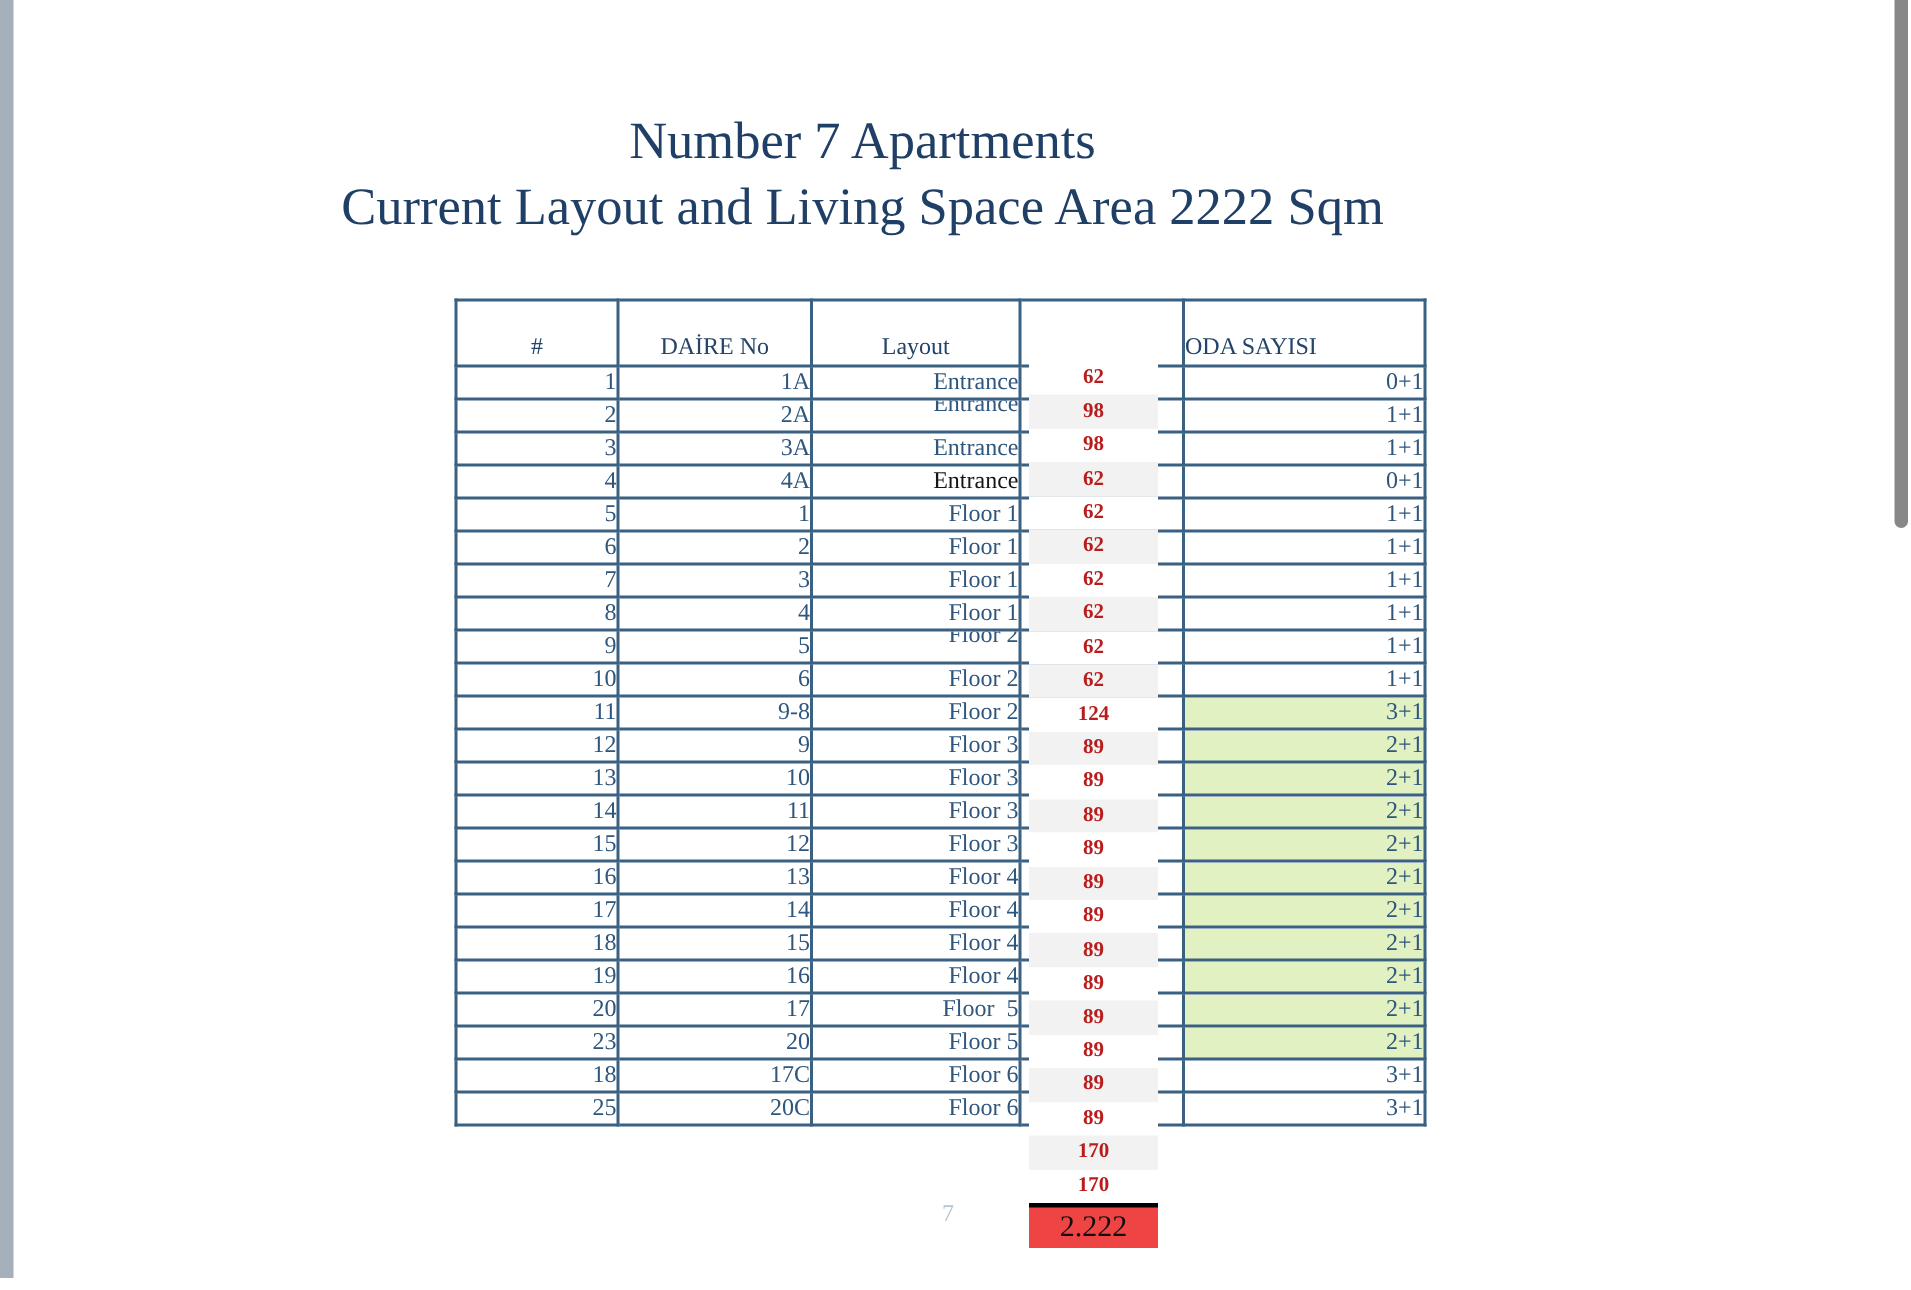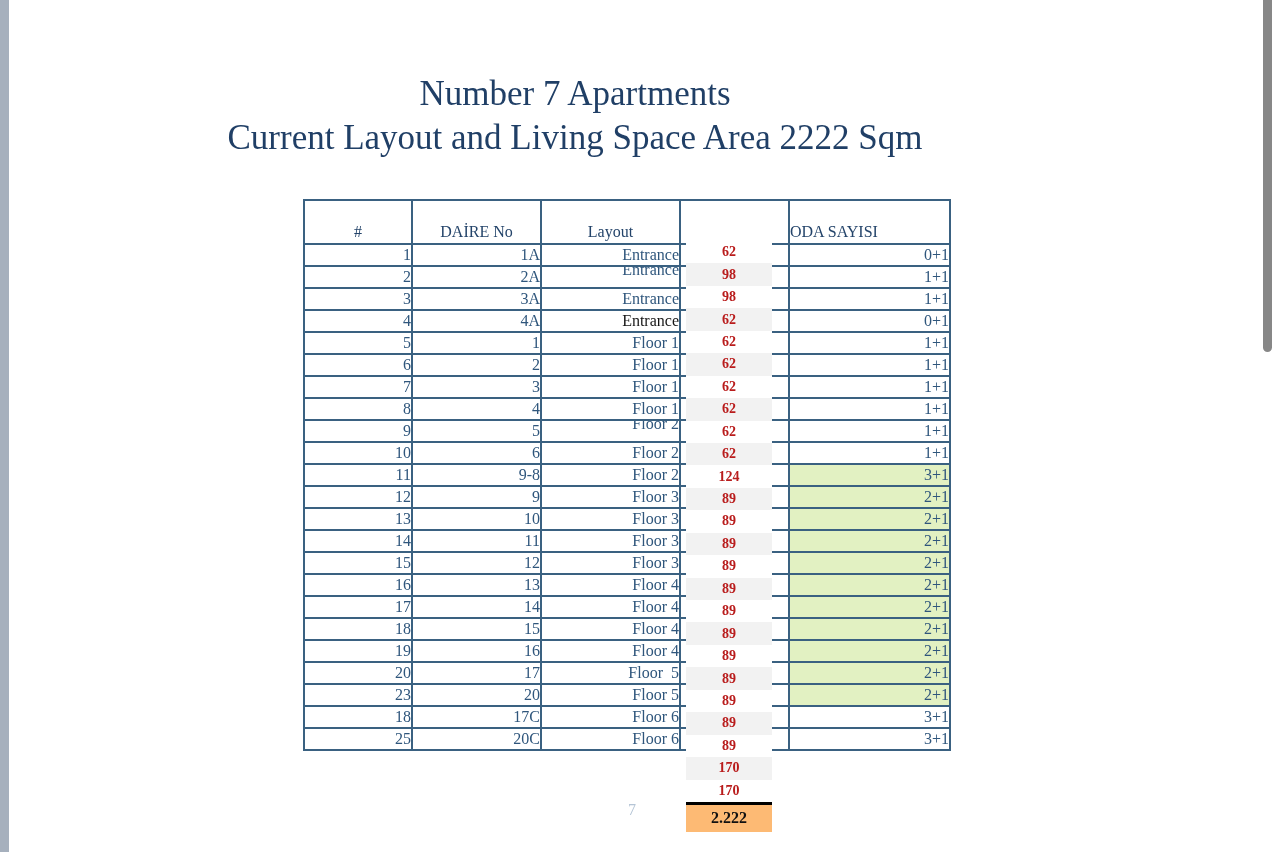--- a/index.html
+++ b/index.html
@@ -35,23 +35,23 @@
   .raised{position:relative;top:-7px;display:inline-block;}
   .floor-black{color:#151515;}
 
   .sqm-overlay{position:absolute;left:686px;top:241px;width:86px;z-index:5;}
   .sqm-row{
     height:22.45px;background:#ffffff;display:flex;align-items:center;justify-content:center;
     font-weight:700;font-size:14px;color:#b91c1c;font-family:"Liberation Serif","DejaVu Serif",serif;
   }
   .sqm-row.stripe{background:#f2f2f2;}
   .sqm-total{
-    height:27px;background:#fdba74;border-top:3px solid #000;
+    height:27px;background:#ef4444;border-top:3px solid #000;
     display:flex;align-items:center;justify-content:center;
-    font-weight:700;font-size:16px;color:#101010;
+    font-weight:400;font-size:20px;color:#101010;
   }
   .page-number{position:absolute;left:612px;top:801px;width:40px;text-align:center;font-size:16px;color:#b5c5d6;}
 </style>
 </head>
 <body>
 
 <div class="screen">
 
   <div class="left-edge-bar"></div>
   <div class="scrollbar-thumb"></div>

